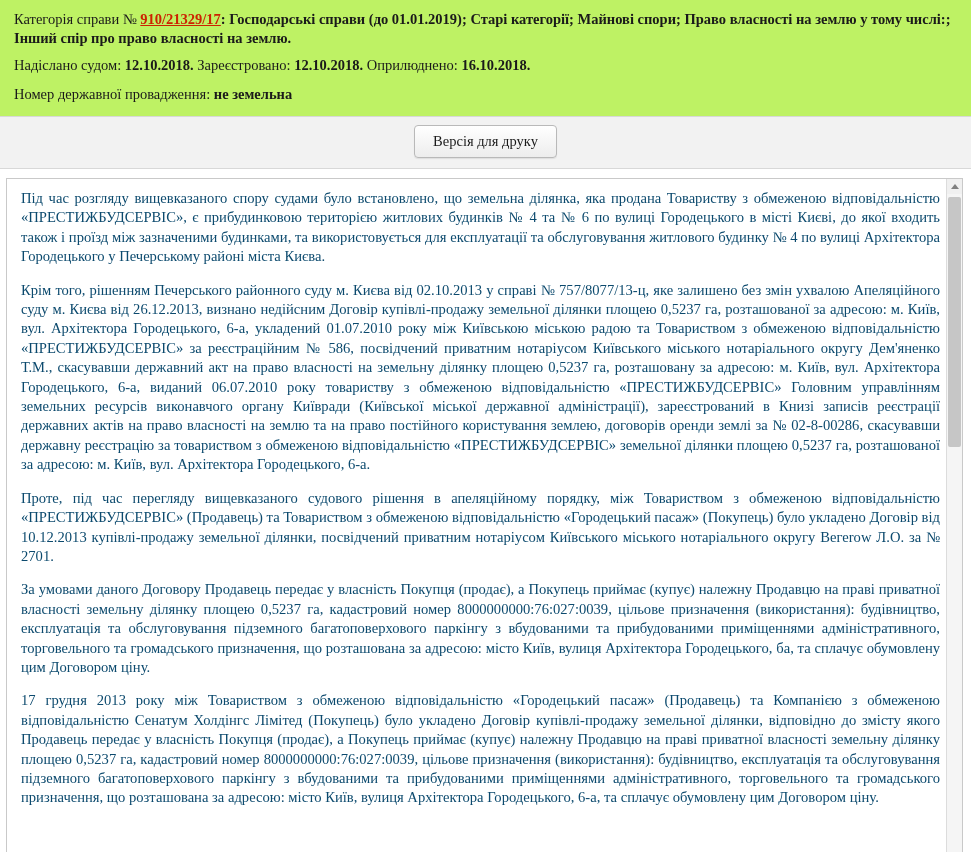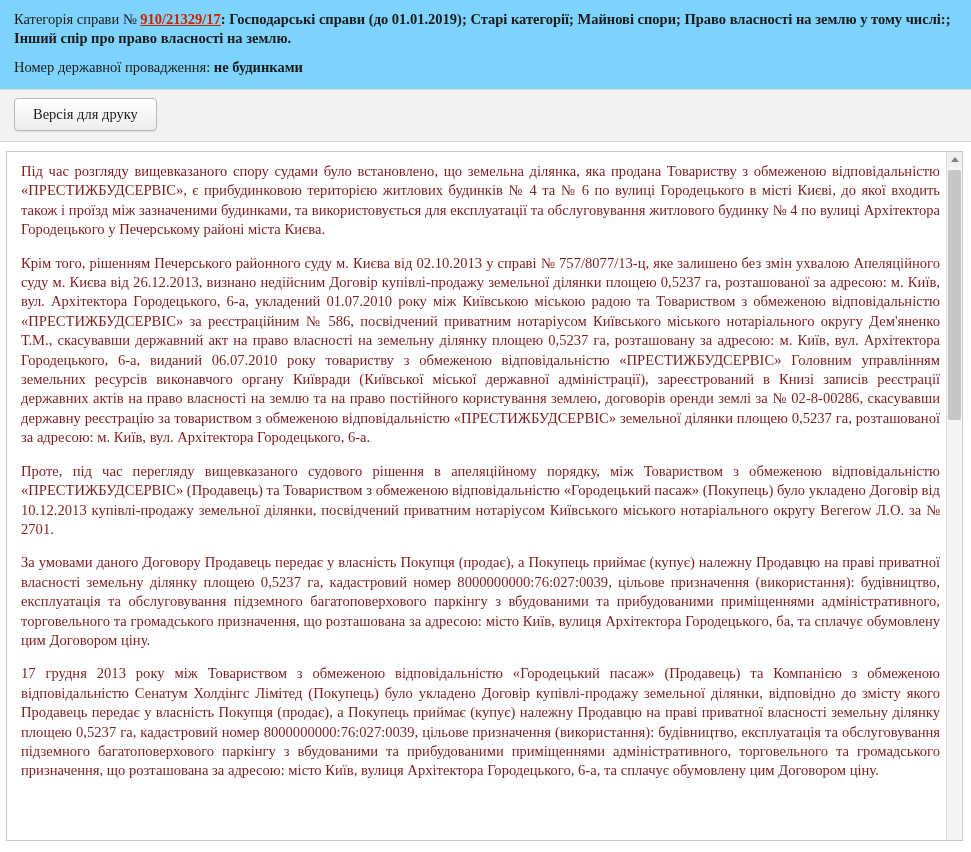--- a/index.html
+++ b/index.html
@@ -10,21 +10,21 @@
   }
   .page {
     width: 971px;
     min-height: 852px;
     position: relative;
     background: #ffffff;
     box-sizing: border-box;
   }
   
   .header-block {
-    background: #7dd3fc;
+    background: #bef264;
     border-bottom: 1px solid #d8d8d8;
     padding: 10px 4px 12px 14px;
     box-sizing: border-box;
   }
   .meta-line {
     font-size: 14.5px;
     line-height: 19px;
     color: #1a1a1a;
     margin: 0 0 8px 0;
   }
@@ -36,21 +36,21 @@
     font-weight: bold;
     cursor: pointer;
   }
   .meta-spaced { margin-top: 10px; }
 
   
   .button-bar {
     background: #f2f2f2;
     padding: 8px 14px 10px 14px;
     display: flex;
-    justify-content: flex-start;
+    justify-content: center;
     box-sizing: border-box;
     border-bottom: 1px solid #d8d8d8;
   }
   .print-button {
     background: #fdfdfd;
     background: linear-gradient(#ffffff, #ededed);
     border: 1px solid #b9b9b9;
     border-radius: 4px;
     padding: 7px 18px;
     font-size: 14.5px;
@@ -71,21 +71,21 @@
     height: 690px;
     overflow: hidden;
   }
   .doc-body {
     padding: 10px 22px 10px 14px;
     box-sizing: border-box;
   }
   .doc-p {
     font-size: 14.6px;
     line-height: 19.4px;
-    color: #7f1d1d;
+    color: #0c4a6e;
     text-align: justify;
     margin: 0 0 14px 0;
     text-indent: 0;
     hyphens: none;
   }
   .doc-p:last-child { margin-bottom: 0; }
 
   
   .scrollbar {
     position: absolute;
@@ -126,23 +126,31 @@
 </head>
 <body>
 
 <div class="page">
 
   <div class="header-block">
     <p class="meta-line">
       <span>Категорія справи №</span>
       <a class="case-link">910/21329/17</a><b>: Господарські справи (до 01.01.2019); Старі категорії; Майнові спори; Право власності на землю у тому числі:; Інший спір про право власності на землю.</b>
     </p>
+    <p class="meta-line">
+      <span>Надіслано судом:</span>
+      <b>12.10.2018.</b>
+      <span>Зареєстровано:</span>
+      <b>12.10.2018.</b>
+      <span>Оприлюднено:</span>
+      <b>16.10.2018.</b>
+    </p>
     <p class="meta-line meta-spaced">
       <span>Номер державної провадження:</span>
-      <b>не будинками</b>
+      <b>не земельна</b>
     </p>
   </div>
 
   <div class="button-bar">
     <button class="print-button">Версія для друку</button>
   </div>
 
   <div class="doc-wrap">
     <div class="doc-body">
       <p class="doc-p">Під час розгляду вищевказаного спору судами було встановлено, що земельна ділянка, яка продана Товариству з обмеженою відповідальністю «ПРЕСТИЖБУДСЕРВІС», є прибудинковою територією житлових будинків № 4 та № 6 по вулиці Городецького в місті Києві, до якої входить також і проїзд між зазначеними будинками, та використовується для експлуатації та обслуговування житлового будинку № 4 по вулиці Архітектора Городецького у Печерському районі міста Києва.</p>

